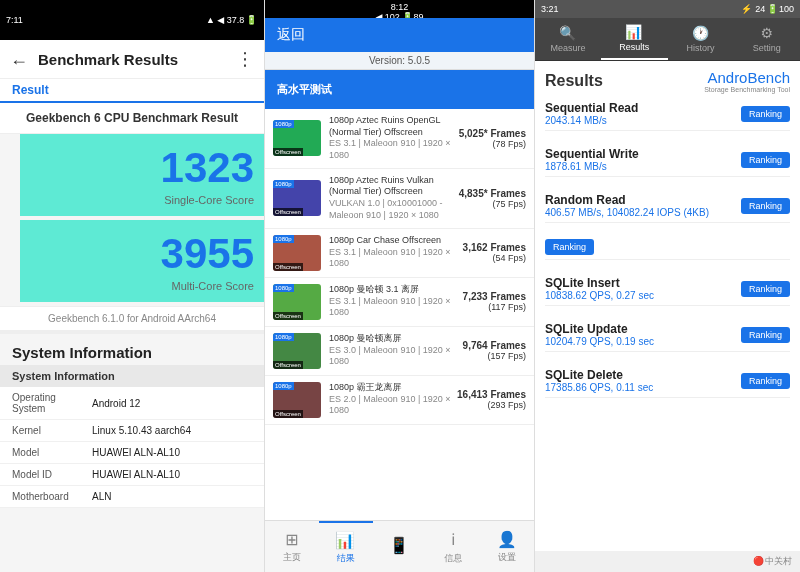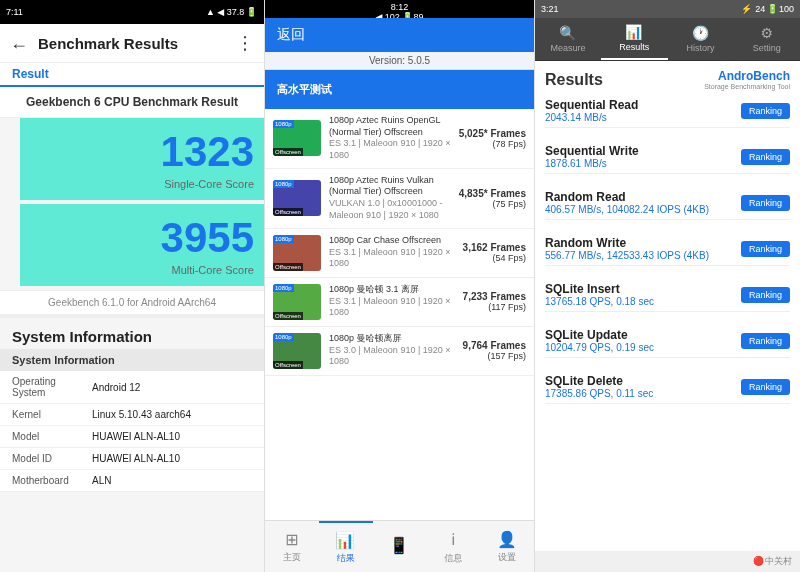--- a/index.html
+++ b/index.html
@@ -20,21 +20,21 @@
       background: #f5f5f5;
       display: flex;
       flex-direction: column;
       overflow: hidden;
       border-right: 1px solid #ddd;
     }
     .panel1-statusbar {
       background: #000;
       color: #fff;
       font-size: 9px;
-      padding: 12px 6px;
+      padding: 20px 6px;
       display: flex;
       justify-content: space-between;
       align-items: center;
       height: 18px;
     }
     .panel1-header {
       background: #fff;
       display: flex;
       align-items: center;
       padding: 8px 10px;
@@ -327,22 +327,22 @@
     }
     .panel3-results-title {
       font-size: 16px;
       font-weight: bold;
       color: #333;
     }
     .panel3-androbench-logo {
       text-align: right;
     }
     .panel3-androbench-logo-text {
-      font-size: 12px;
-      font-weight: bold;
+      font-size: 15px;
+      font-weight: normal;
       color: #1a73e8;
     }
     .panel3-androbench-logo-sub {
       font-size: 7px;
       color: #888;
     }
     .panel3-metric {
       margin-bottom: 16px;
     }
     .panel3-metric-row {
@@ -512,20 +512,33 @@
       <span class="panel2-thumb-badge2">Offscreen</span>
     </div>
     <div class="panel2-item-text">
       1080p 曼哈顿离屏<br><span style="color:#888">ES 3.0 | Maleoon 910 | 1920 × 1080</span>
     </div>
     <div class="panel2-item-score">
       <div class="panel2-item-score-main">9,764 Frames</div>
       <div>(157 Fps)</div>
     </div>
   </div>
+      <div class="panel2-item">
+    <div class="panel2-thumb" style="background:#744">
+      <span class="panel2-thumb-badge">1080p</span>
+      <span class="panel2-thumb-badge2">Offscreen</span>
+    </div>
+    <div class="panel2-item-text">
+      1080p 霸王龙离屏<br><span style="color:#888">ES 2.0 | Maleoon 910 | 1920 × 1080</span>
+    </div>
+    <div class="panel2-item-score">
+      <div class="panel2-item-score-main">16,413 Frames</div>
+      <div>(293 Fps)</div>
+    </div>
+  </div>
     </div>
   <div class="panel2-footer">
 
   <div class="panel2-footer-item">
         <span class="panel2-footer-icon">⊞</span>
         <span>主页</span>
       </div>
       <div class="panel2-footer-item active">
         <span class="panel2-footer-icon">📊</span>
         <span>结果</span>
@@ -603,33 +616,29 @@
       <div class="panel3-metric-info">
         <div class="panel3-metric-name">Random Read</div>
         <div class="panel3-metric-value">406.57 MB/s, 104082.24 IOPS (4KB)</div>
       </div>
       <div class="panel3-ranking-btn">Ranking</div>
     </div>
     <div class="panel3-divider"></div>
   </div>
       <div class="panel3-metric">
     <div class="panel3-metric-row">
-      <div class="panel3-metric-info">
-        <div class="panel3-metric-name">Random Write</div>
-        <div class="panel3-metric-value">556.77 MB/s, 142533.43 IOPS (4KB)</div>
-      </div>
       <div class="panel3-ranking-btn">Ranking</div>
     </div>
     <div class="panel3-divider"></div>
   </div>
       <div class="panel3-metric">
     <div class="panel3-metric-row">
       <div class="panel3-metric-info">
         <div class="panel3-metric-name">SQLite Insert</div>
-        <div class="panel3-metric-value">13765.18 QPS, 0.18 sec</div>
+        <div class="panel3-metric-value">10838.62 QPS, 0.27 sec</div>
       </div>
       <div class="panel3-ranking-btn">Ranking</div>
     </div>
     <div class="panel3-divider"></div>
   </div>
       <div class="panel3-metric">
     <div class="panel3-metric-row">
       <div class="panel3-metric-info">
         <div class="panel3-metric-name">SQLite Update</div>
         <div class="panel3-metric-value">10204.79 QPS, 0.19 sec</div>

